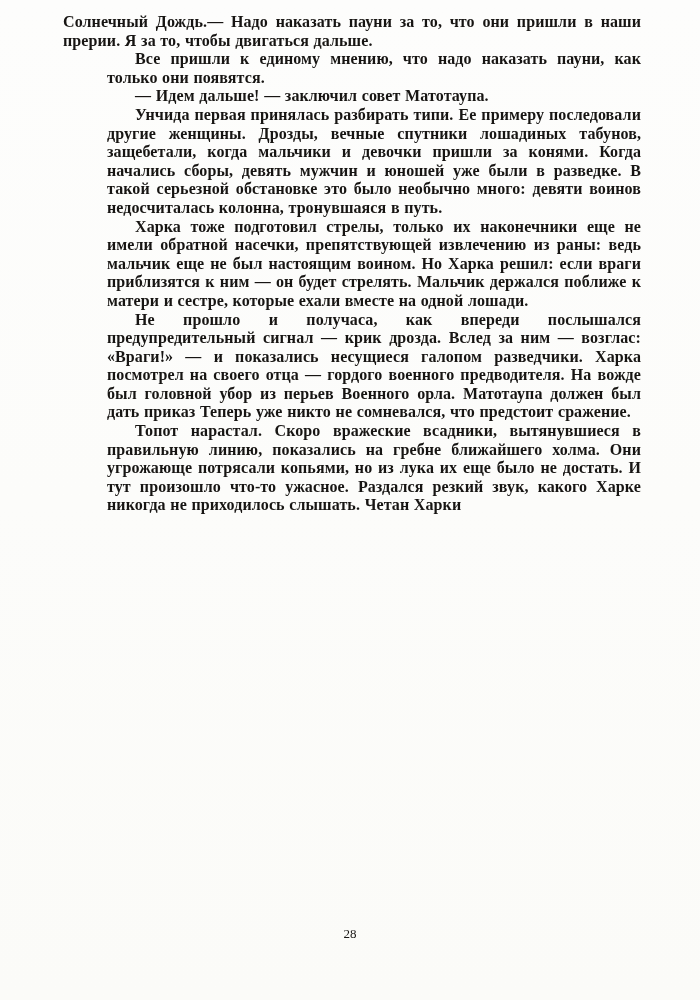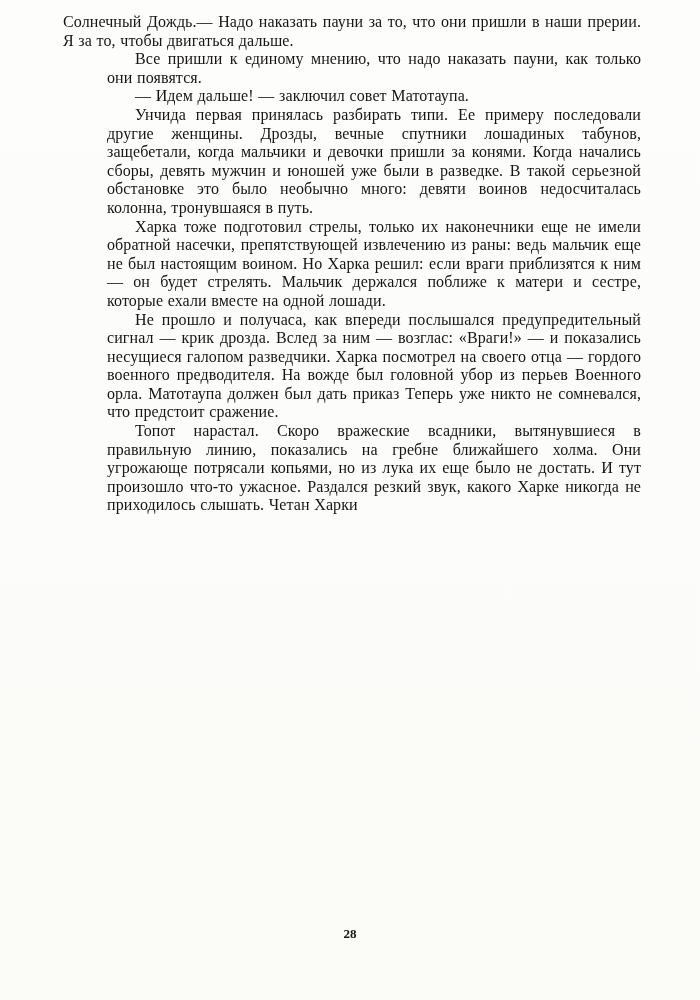--- a/index.html
+++ b/index.html
@@ -22,39 +22,39 @@
     position: absolute;
     left: 63px;
     top: 13px;
     width: 578px;
   }
   .text-block p {
     margin: 0;
     padding: 0;
     font-size: 16px;
     line-height: 18.6px;
-    font-weight: 400;
+    font-weight: 700;
     text-align: justify;
     letter-spacing: 0.1px;
     word-spacing: 0.5px;
     hyphens: auto;
     -webkit-hyphens: auto;
   }
   .text-block p.ind {
     text-indent: 28px;
     margin-left: 44px;
   }
   .page-number {
     position: absolute;
     top: 926px;
     left: 0;
     width: 700px;
     text-align: center;
     font-size: 13px;
-    font-weight: 700;
+    font-weight: 400;
     color: #171513;
     font-family: "Liberation Serif", "DejaVu Serif", serif;
   }
 </style>
 </head>
 <body>
 
 <div class="sheet">
   <div class="text-block">
     <p>Солнечный Дождь.— Надо наказать пауни за то, что они пришли в наши прерии. Я за то, чтобы двигаться дальше.</p>

